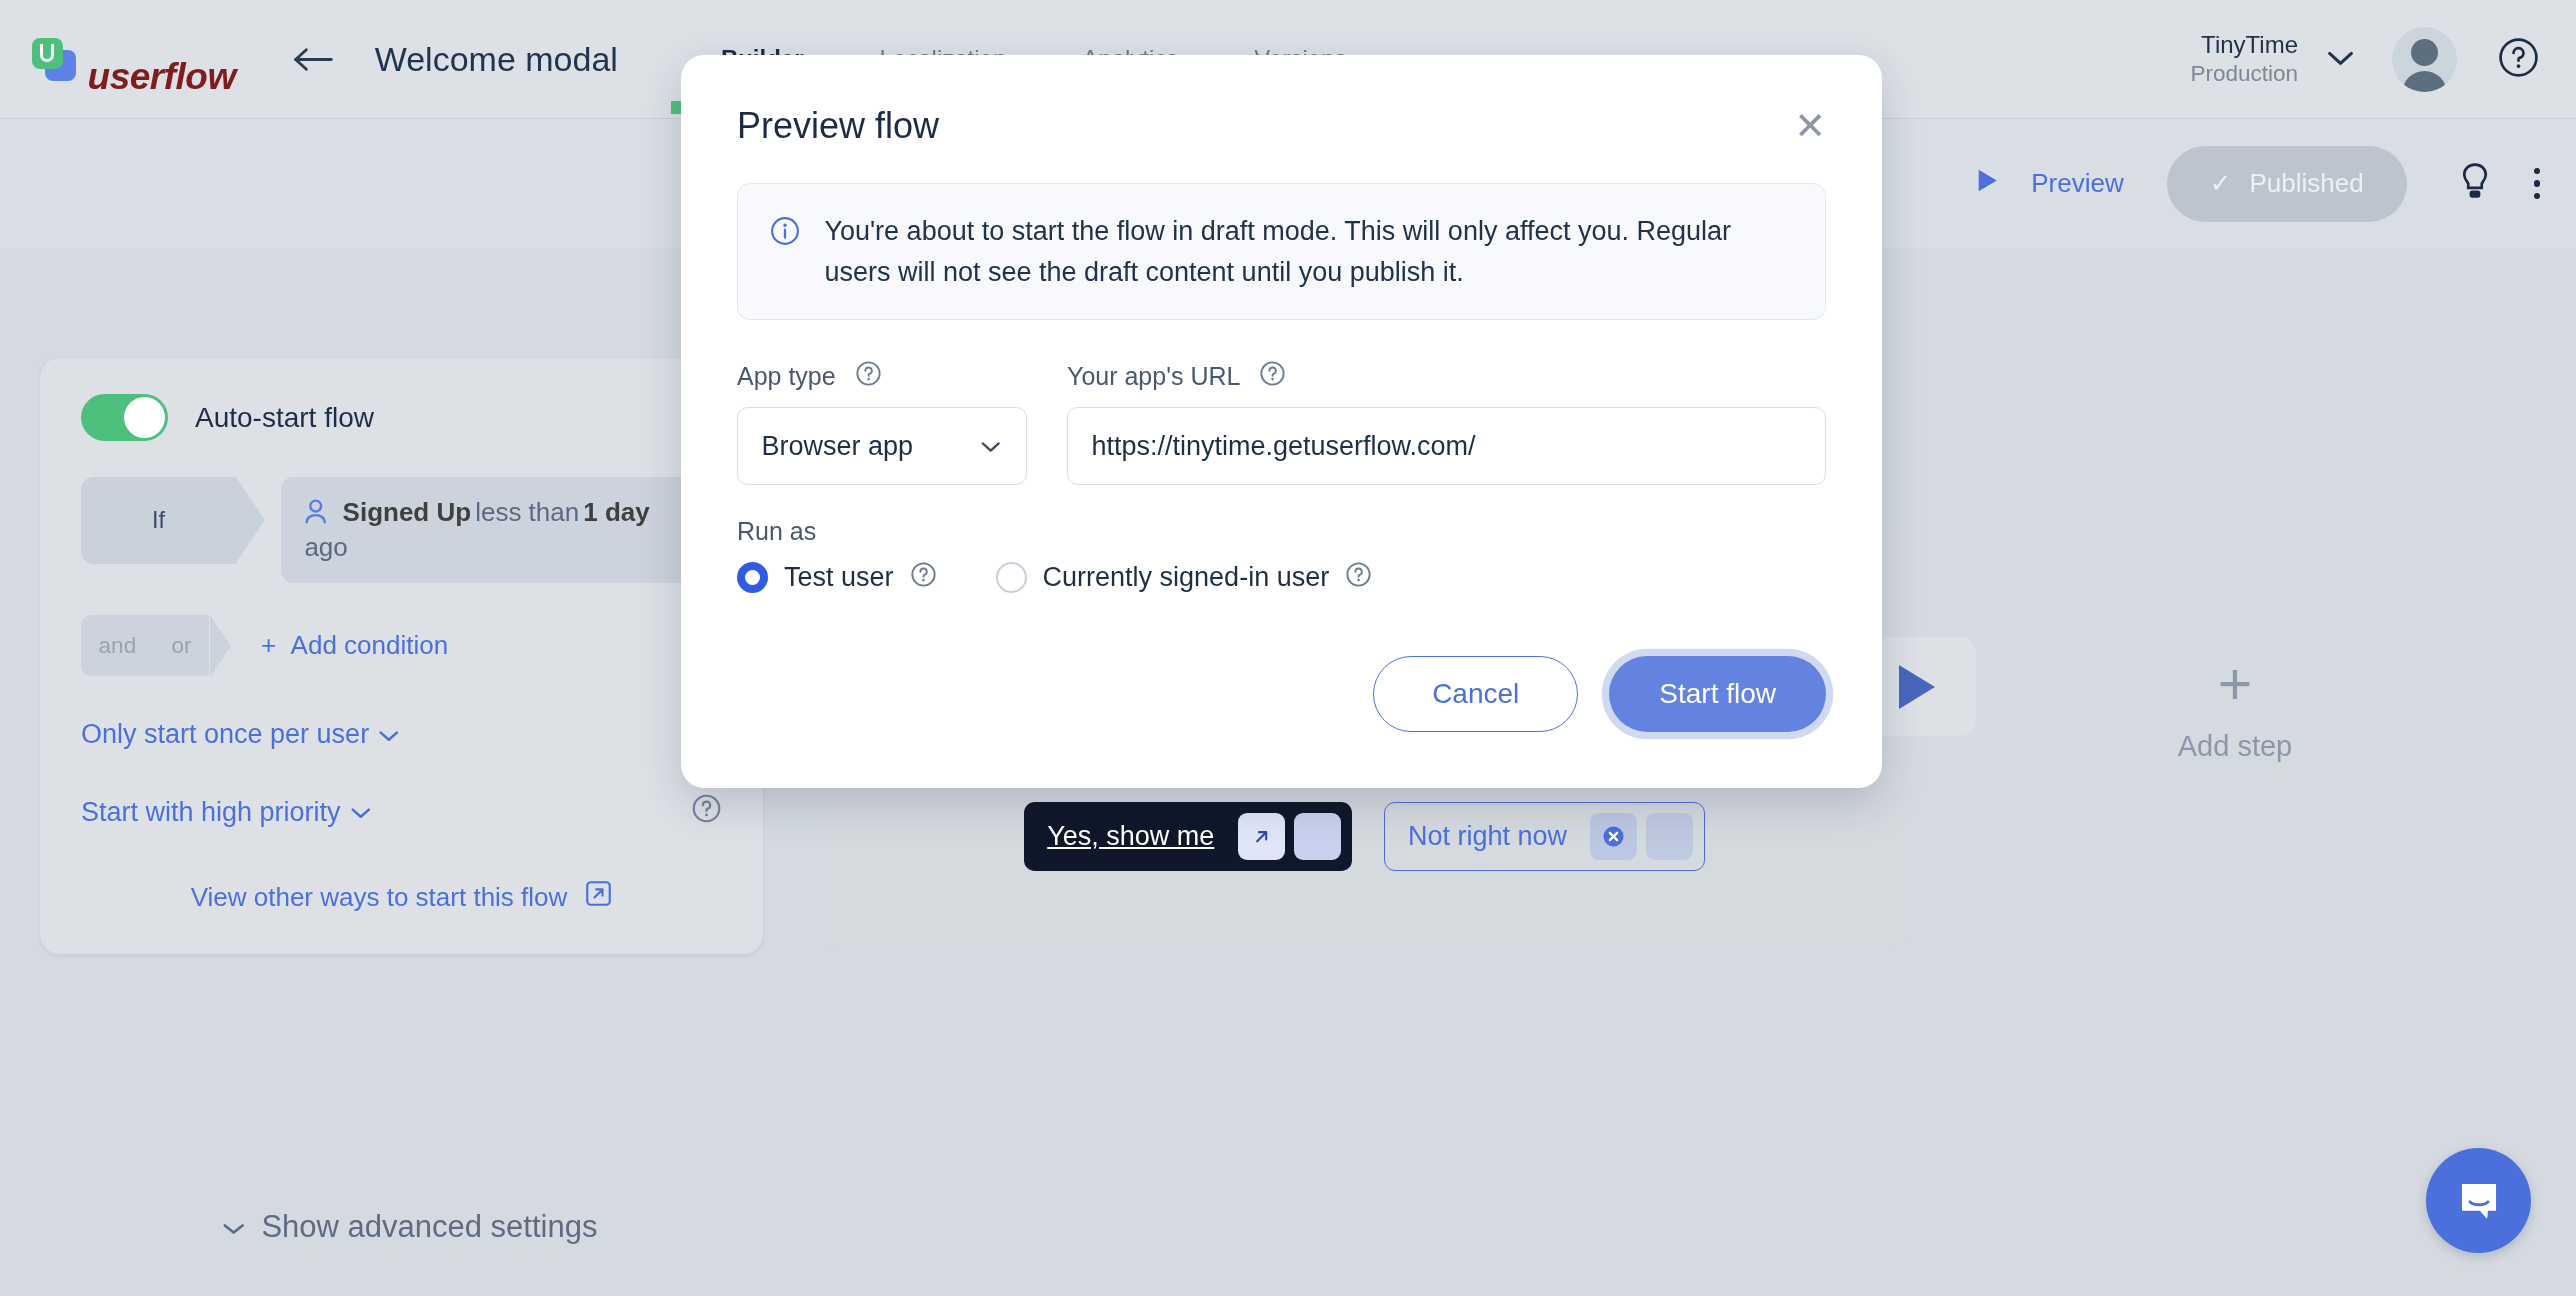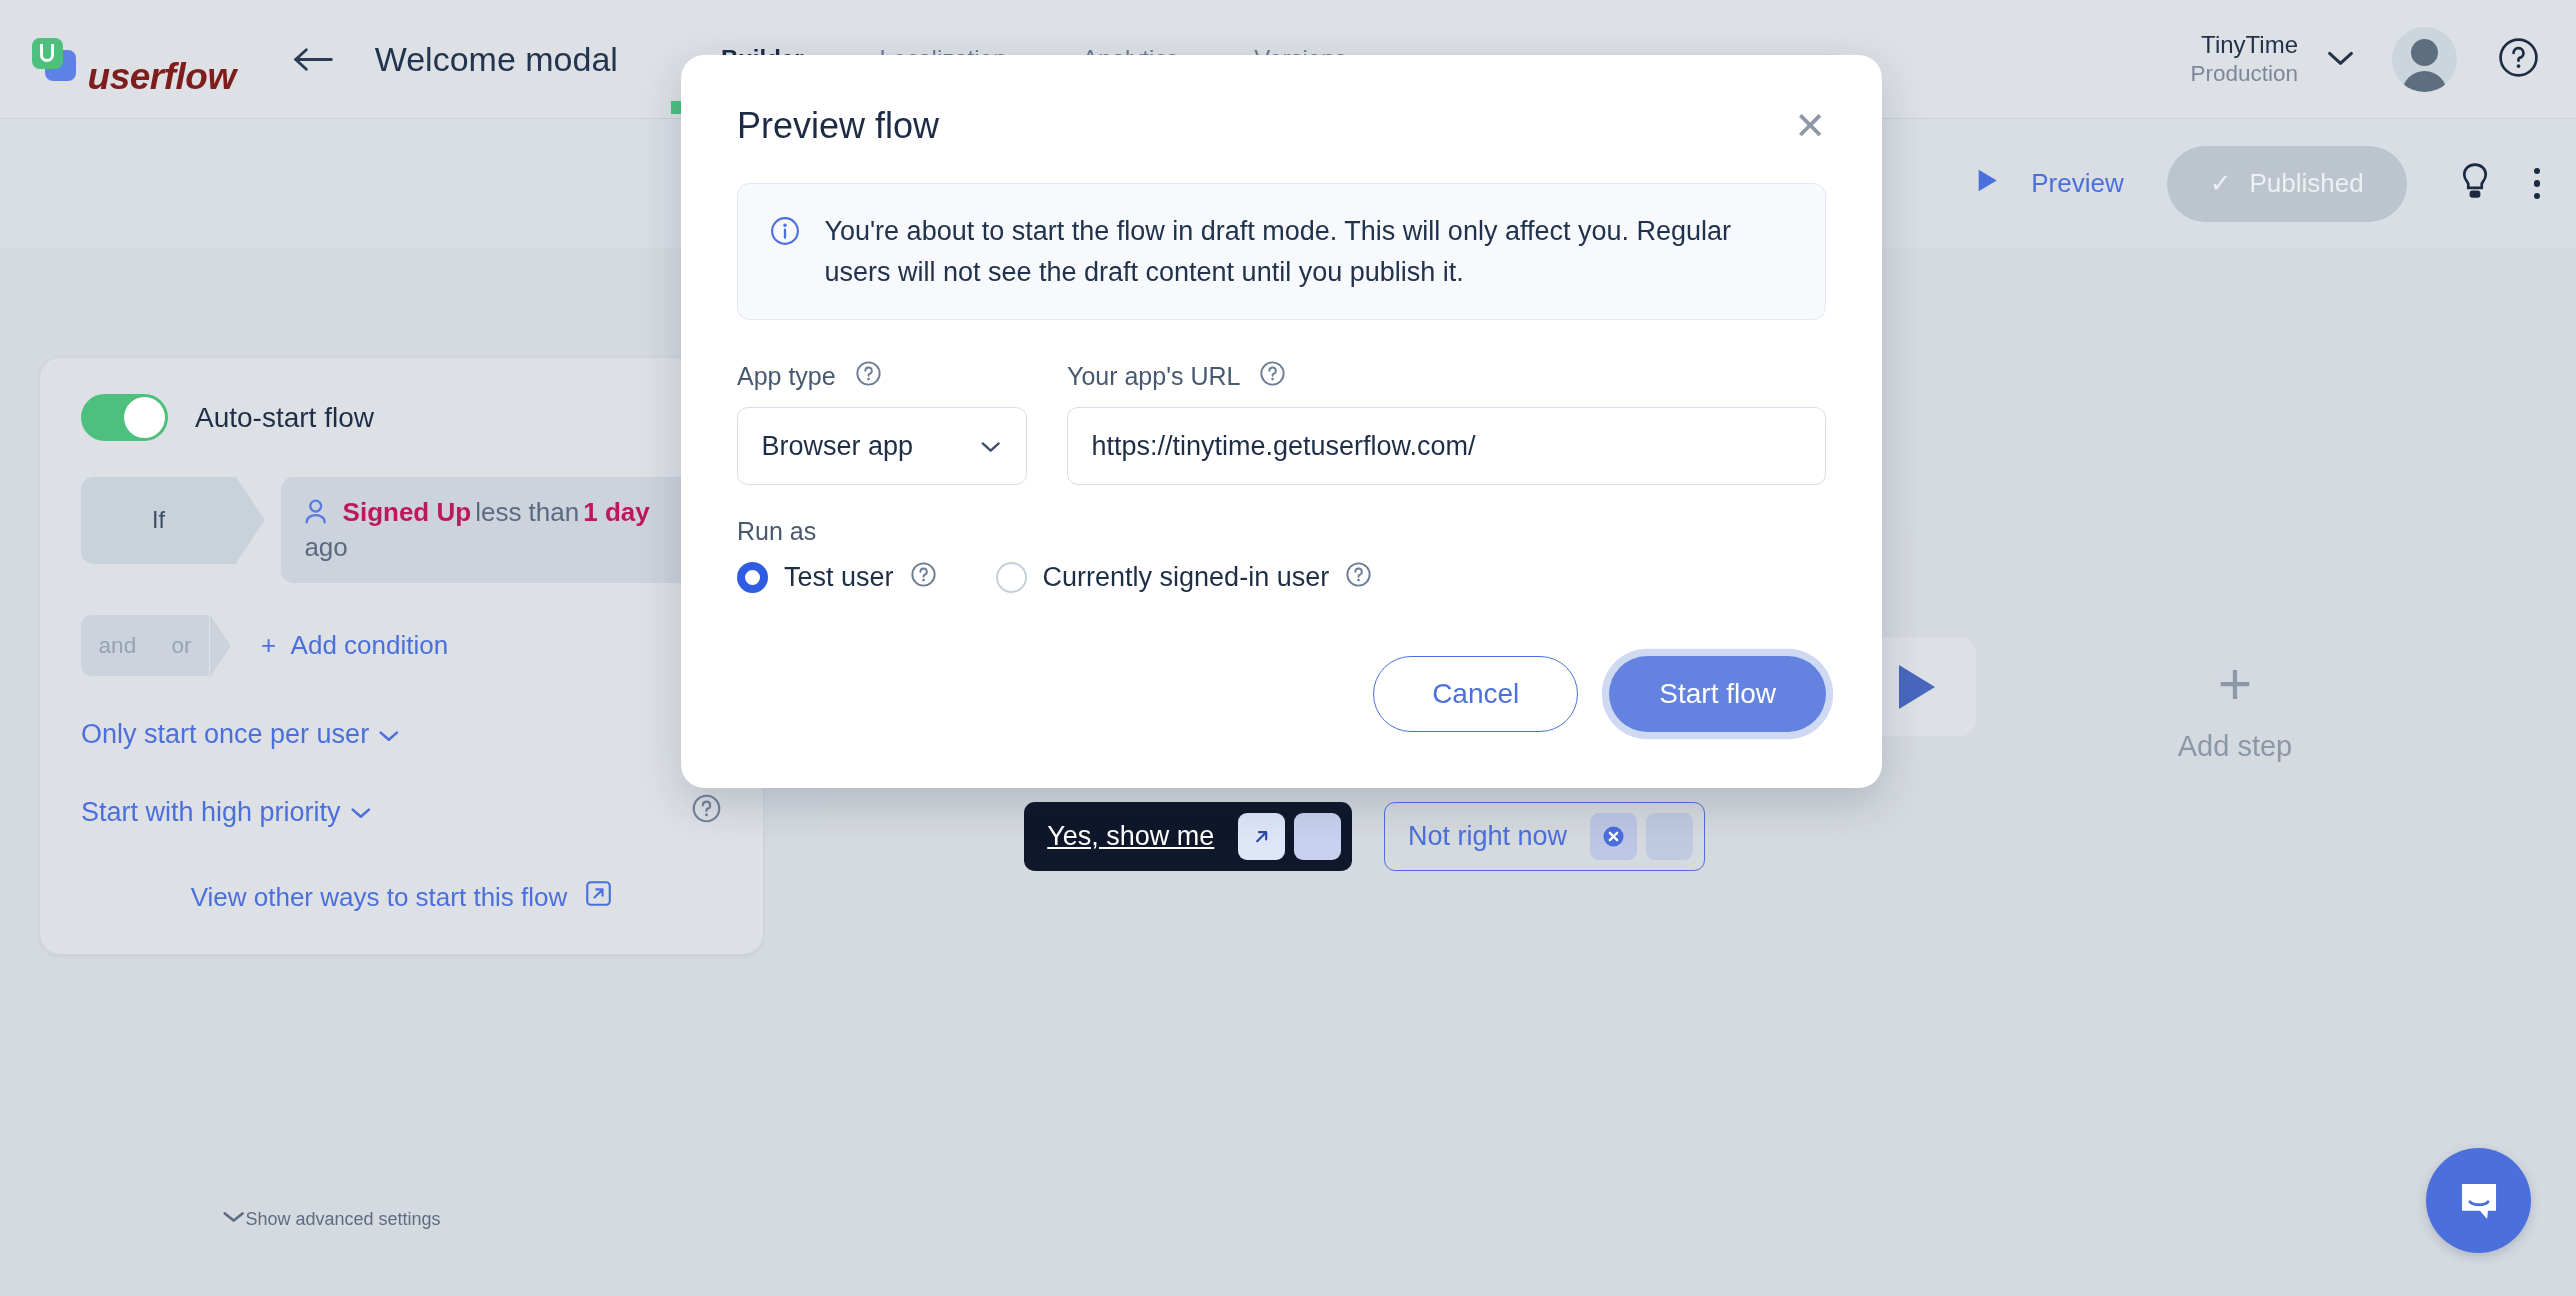--- a/index.html
+++ b/index.html
@@ -128,21 +128,21 @@
   .chip-if::after {
     content: ""; position: absolute; right: -29px; top: 0;
     border-top: 43px solid transparent; border-bottom: 43px solid transparent;
     border-left: 29px solid #c9d1da;
   }
   .cond-body {
     margin-left: 45px; flex: 1; background: #ccd3dc; border-radius: 12.6px;
     padding: 18px 23.4px; line-height: 1.35;
   }
   .cond-body .txt { font-size: 26px; color: #5b6a80; }
-  .cond-body .txt b { color: #be185d; font-weight: 700; }
+  .cond-body .txt b { color: #404040; font-weight: 700; }
   .person-icon { vertical-align: -3.6px; margin-right: 10.8px; }
 
   .andor-row { display: flex; align-items: center; margin-top: 32px; }
   .chip-andor {
     width: 128px; height: 61px; background: #ccd3dc; border-radius: 10.8px 0 0 10.8px;
     display: flex; align-items: center; justify-content: space-around;
     position: relative; font-size: 22.5px; color: #97a3b4;
   }
   .chip-andor::after {
     content: ""; position: absolute; right: -21.6px; top: 0;
@@ -159,21 +159,21 @@
   }
   .link-row.with-help { justify-content: space-between; }
   .help-circle-sm { color: #74839a; }
   .view-other {
     margin-top: 49px; text-align: center; font-size: 26px; color: #4b6fdb;
     display: flex; align-items: center; justify-content: center; gap: 18px;
     cursor: pointer;
   }
   .advanced {
     position: absolute; left: 222px; top: 961px;
-    font-size: 18px; color: #5d6c81; display: flex; align-items: center; 
+    font-size: 31px; color: #5d6c81; display: flex; align-items: center; gap: 16px;
     cursor: pointer;
   }
 
   
   .flow-step-card {
     position: absolute; left: 820px; top: 279px; width: 1089px;
     background: #d5dadf; border-radius: 20px; padding: 50px 65px 78px 65px;
   }
   .step-para {
     font-size: 29px; line-height: 1.55; color: #1f2e47; margin-bottom: 40px;

